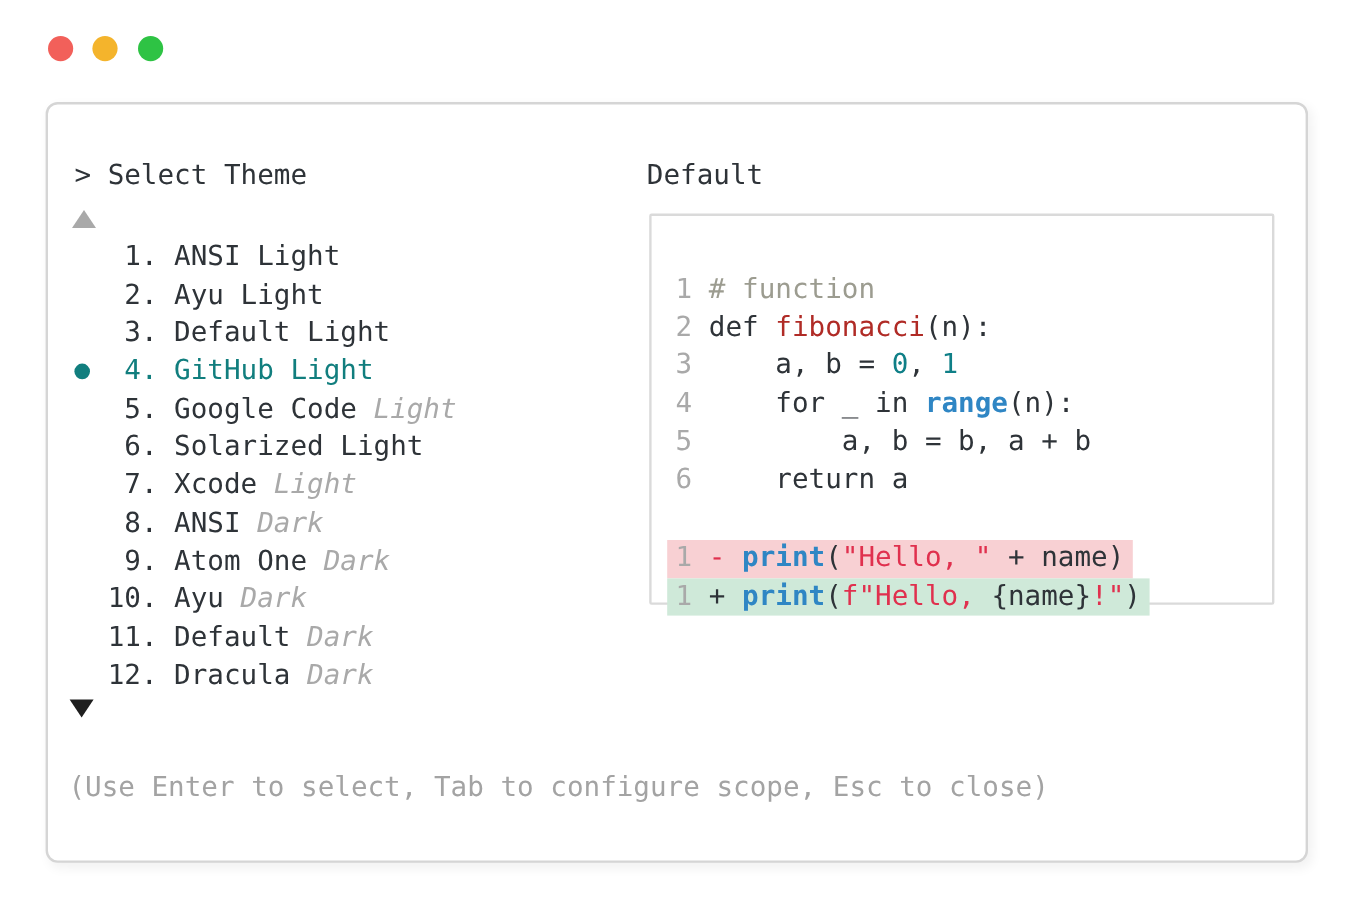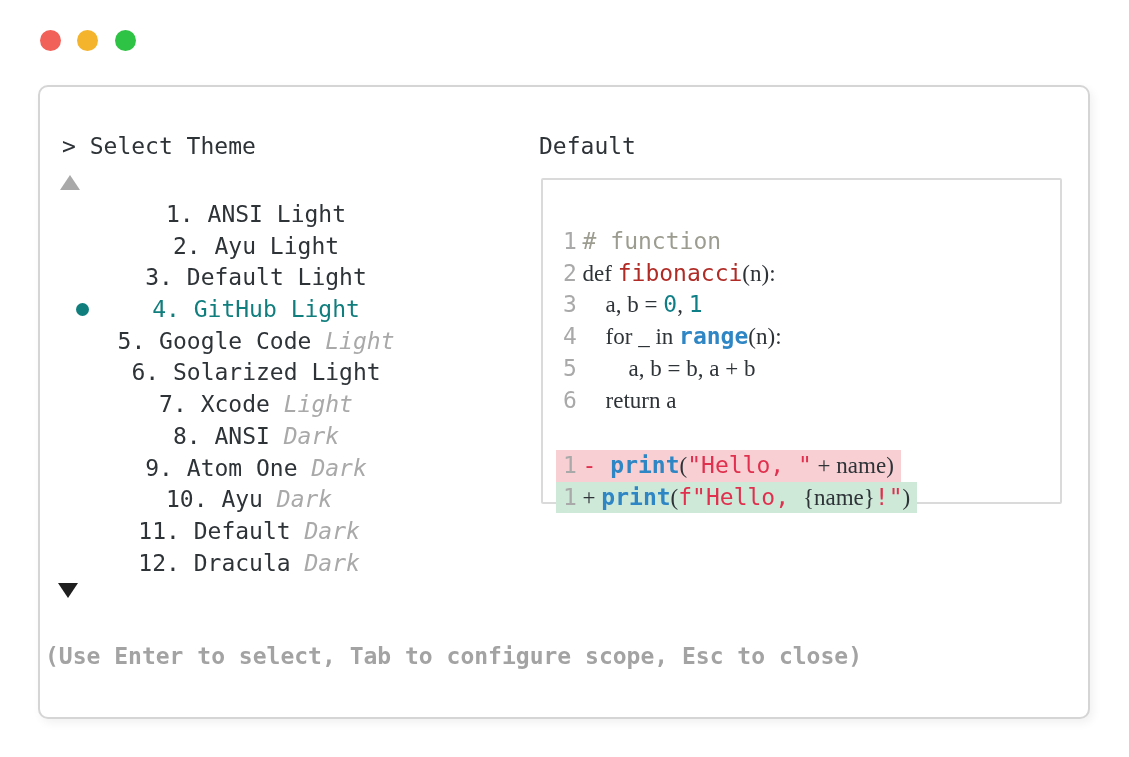--- a/index.html
+++ b/index.html
@@ -60,38 +60,38 @@
   }
   .scroll-down {
     position: absolute; left: 18px; top: 496px;
     width: 0; height: 0;
     border-left: 10px solid transparent;
     border-right: 10px solid transparent;
     border-top: 15px solid #1f1f1f;
   }
 
   .theme-list {
-    position: absolute; left: 36px; top: 112px;
+    position: absolute; left: 22px; top: 112px;
     font-size: 23px; line-height: 31.7px;
-    white-space: pre; color: var(--text); text-align: center;
+    white-space: pre; color: var(--text);
   }
   .trow { position: relative; height: 31.7px; }
   .trow .suffix { color: var(--gray); font-style: italic; }
   .trow.selected .tname,
   .trow.selected .num,
   .trow.selected .marker { color: var(--accent); }
   .sel-bullet {
     position: absolute; left: 0; top: 9px;
     width: 13px; height: 13px; border-radius: 50%;
     background: var(--accent);
   }
 
   .help {
-    position: absolute; left: 5px; top: 556px;
-    font-size: 23px; color: var(--help-gray); white-space: pre; font-weight: bold;
+    position: absolute; left: 17px; top: 556px;
+    font-size: 23px; color: var(--help-gray); white-space: pre;
   }
 
   .preview-pane {
     position: absolute; left: 501px; top: 91px;
     width: 521px; height: 326px;
     border: 2px solid #dadada; border-radius: 2px;
     background: #ffffff;
   }
   .code {
     position: absolute; left: 20px; top: 46px;
@@ -102,21 +102,21 @@
     position: absolute; left: 13px; top: 270px;
     font-size: 23px; line-height: 31.7px; white-space: pre;
     color: var(--text);
   }
   .drow { height: 31.7px; }
   .drow .bg { display: inline-block; padding: 0 7px; line-height: 31.7px; }
   .drow.removed .bg { background: var(--removed-bg); }
   .drow.added .bg { background: var(--added-bg); }
 
   .lineno { color: var(--gray); }
-  .tok-plain { color: var(--text); font-family: Liberation Serif, serif; }
+  .tok-plain { color: var(--text); }
   .tok-comment { color: var(--comment); }
   .tok-func { color: var(--func); }
   .tok-num { color: var(--numc); }
   .tok-builtin { color: var(--blue); font-weight: bold; }
   .tok-str { color: var(--str); }
 </style>
 </head>
 <body>
 
 <div class="stage">

